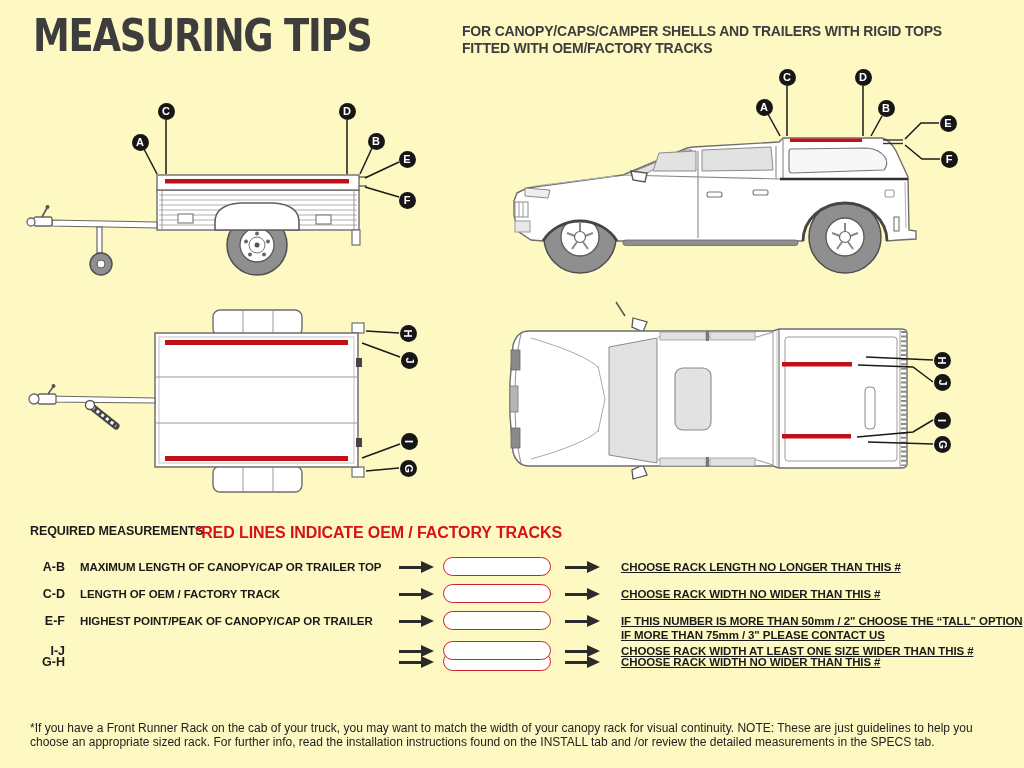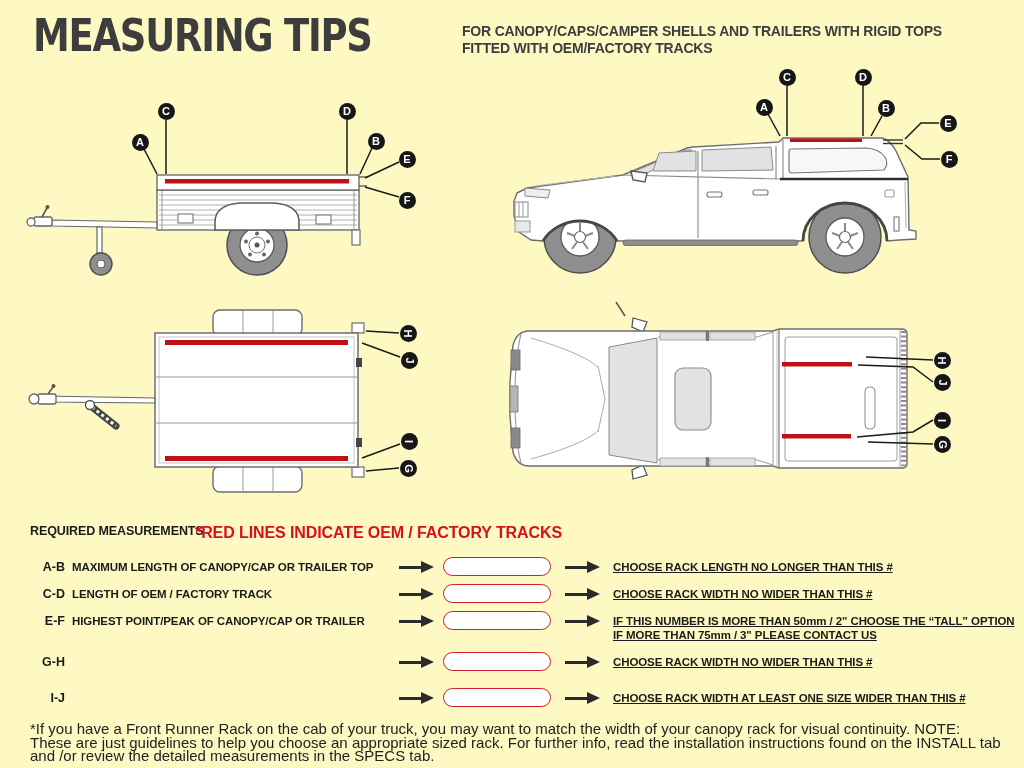--- a/index.html
+++ b/index.html
@@ -19,29 +19,29 @@
   .badge .rot{transform:rotate(90deg);}
   .sec-title{position:absolute;left:30px;top:524px;font-size:12.5px;font-weight:bold;color:#1a1a1a;letter-spacing:-0.1px;}
   .sec-note{position:absolute;left:195px;top:524px;font-size:16px;font-weight:bold;color:#d6111e;letter-spacing:-0.1px;}
   .mrow{position:absolute;left:0;width:1024px;height:18px;}
   .mkey{position:absolute;left:33px;width:32px;text-align:right;font-weight:bold;
         font-size:12.5px;line-height:18px;color:#1a1a1a;}
   .mdesc{position:absolute;left:72px;width:322px;font-weight:bold;font-size:11.5px;
          color:#1a1a1a;letter-spacing:-0.1px;padding-top:2px;}
   .mrec{position:absolute;left:613px;width:410px;font-weight:bold;font-size:11.5px;
         color:#1a1a1a;letter-spacing:-0.1px;padding-top:2px;text-decoration:underline;}
-  .mdesc div,.mrec div{line-height:14px;}
+  .mdesc div,.mrec div{line-height:14px;margin-left:8px;}
   .arrow{position:absolute;top:3px;width:36px;height:13px;}
   .arrow .shaft{position:absolute;left:0;top:5px;width:23px;height:3px;background:#2b2b2b;}
   .arrow .head{position:absolute;left:22px;top:0;width:0;height:0;
                border-left:13px solid #2b2b2b;border-top:6.5px solid transparent;border-bottom:6.5px solid transparent;}
   .a1{left:399px;} .a2{left:565px;}
   .pill{position:absolute;left:443px;top:-1px;width:106px;height:17px;background:#fff;
         border:1.7px solid #cd222b;border-radius:10.5px;}
-  .footnote{position:absolute;left:30px;top:722px;width:975px;font-size:15px;
+  .footnote{position:absolute;left:30px;top:722px;width:975px;font-size:12px;
             line-height:13.5px;color:#222;}
 </style>
 </head>
 <body>
 
 <div class="page">
 
   <div class="title">MEASURING TIPS</div>
   <div class="subtitle">
     <div>FOR CANOPY/CAPS/CAMPER SHELLS AND TRAILERS WITH RIGID TOPS</div>
@@ -449,21 +449,21 @@
     <div class="pill"></div>
     <div class="arrow a2">
         <div class="shaft"></div>
         <div class="head"></div>
       </div>
     <div class="mrec">
         <div>CHOOSE RACK WIDTH NO WIDER THAN THIS #</div>
       </div>
   </div>
 
-  <div class="mrow" style="top:689px">
+  <div class="mrow" style="top:642px">
     <div class="mkey">I-J</div>
     <div class="arrow a1">
         <div class="shaft"></div>
         <div class="head"></div>
       </div>
     <div class="pill"></div>
     <div class="arrow a2">
         <div class="shaft"></div>
         <div class="head"></div>
       </div>

